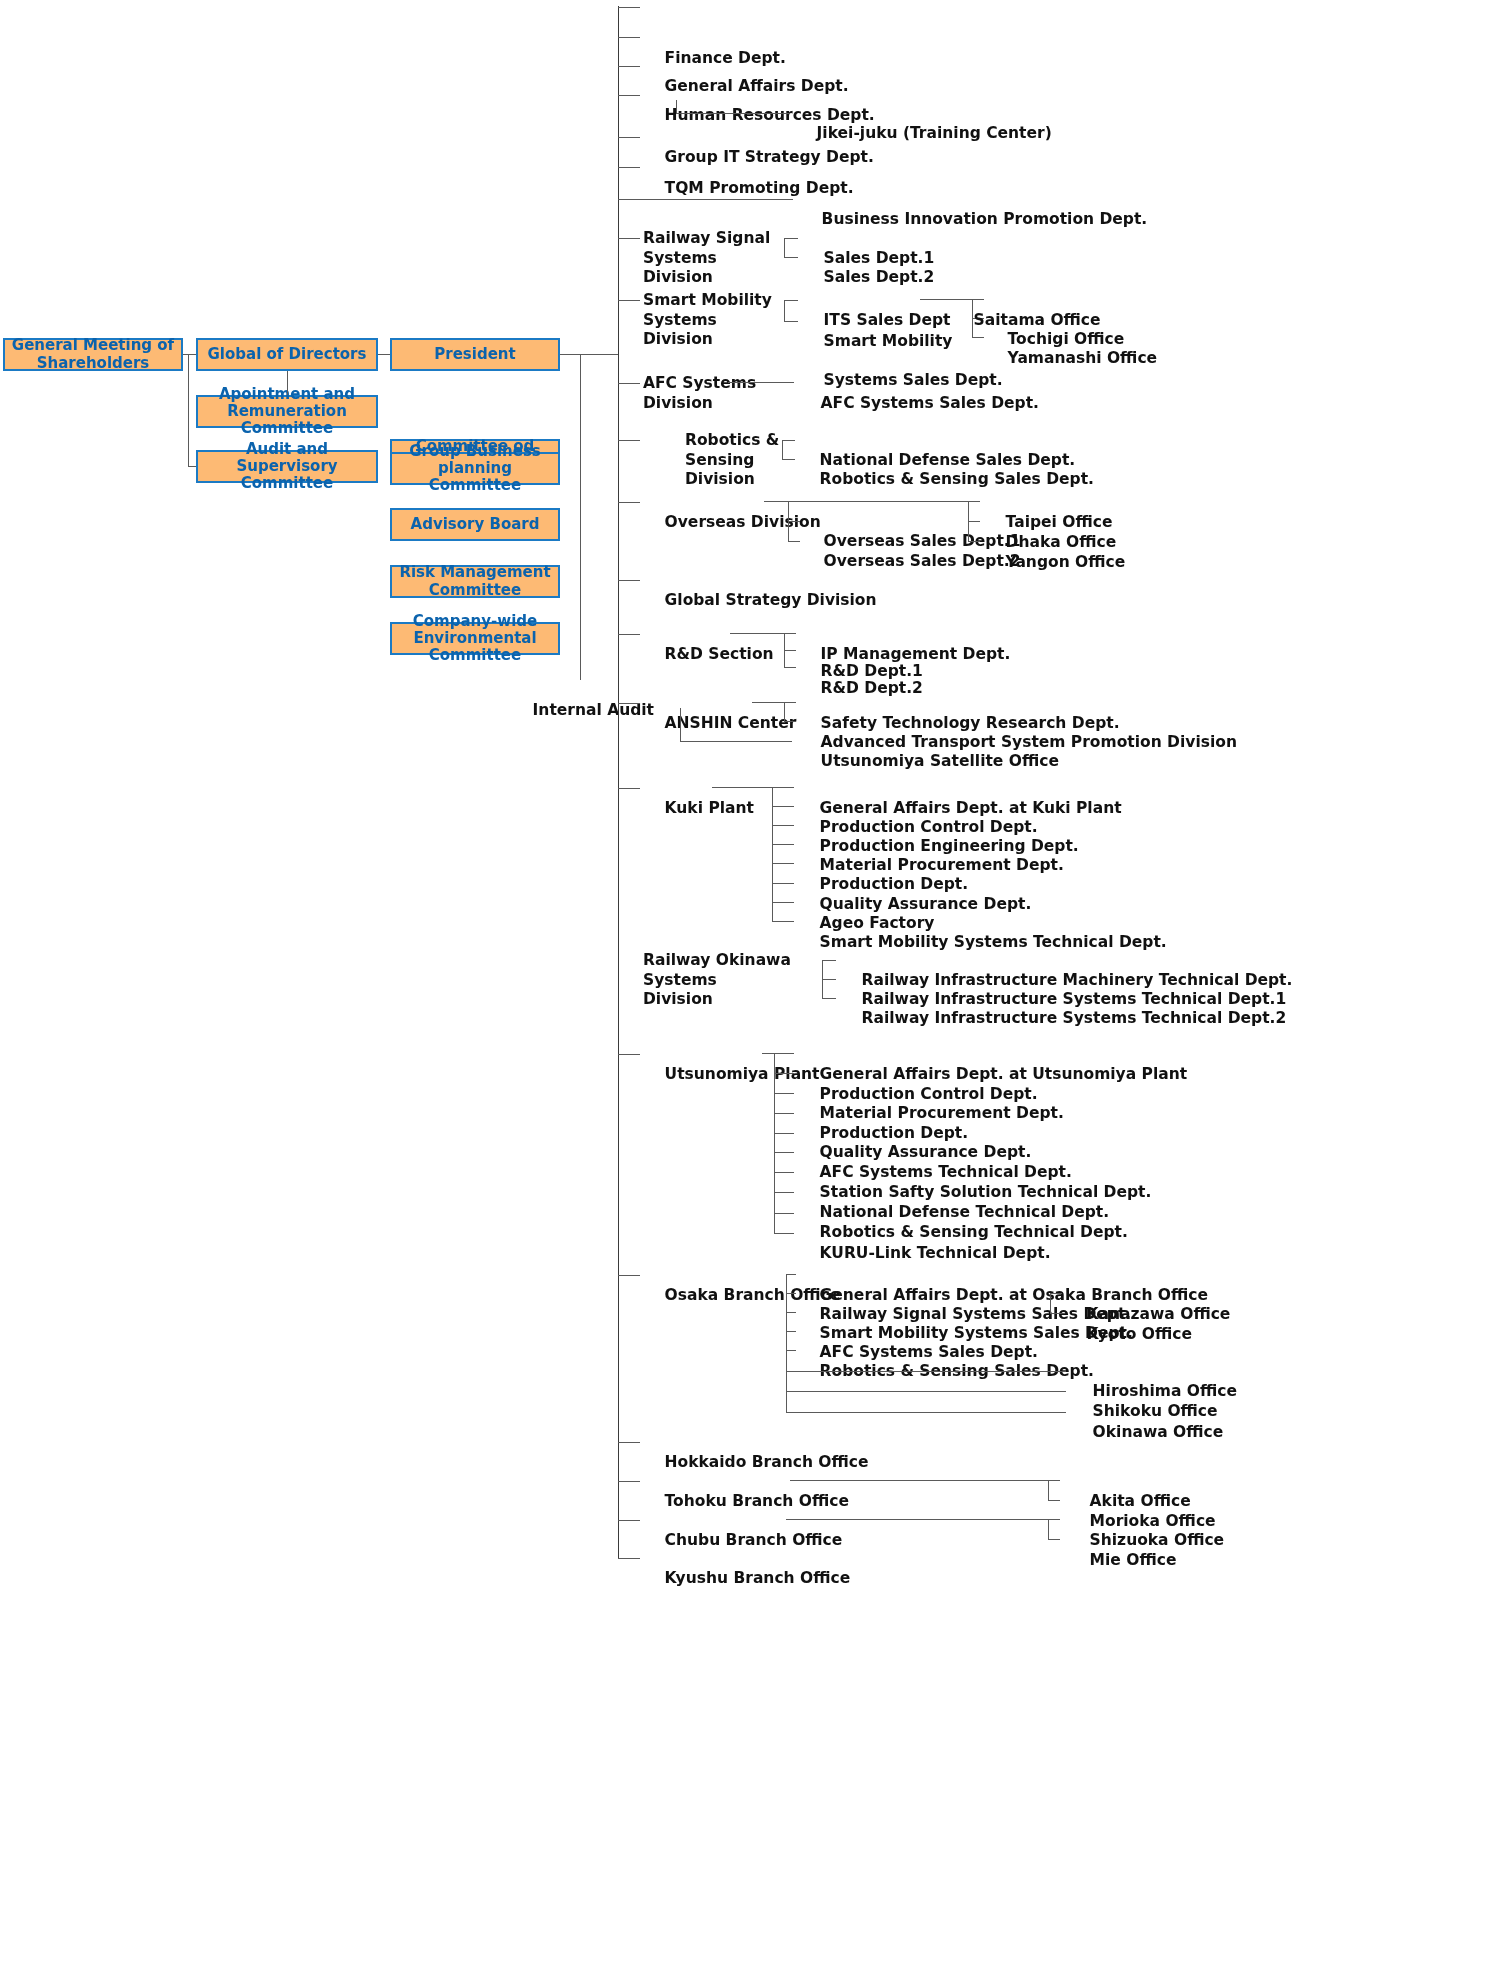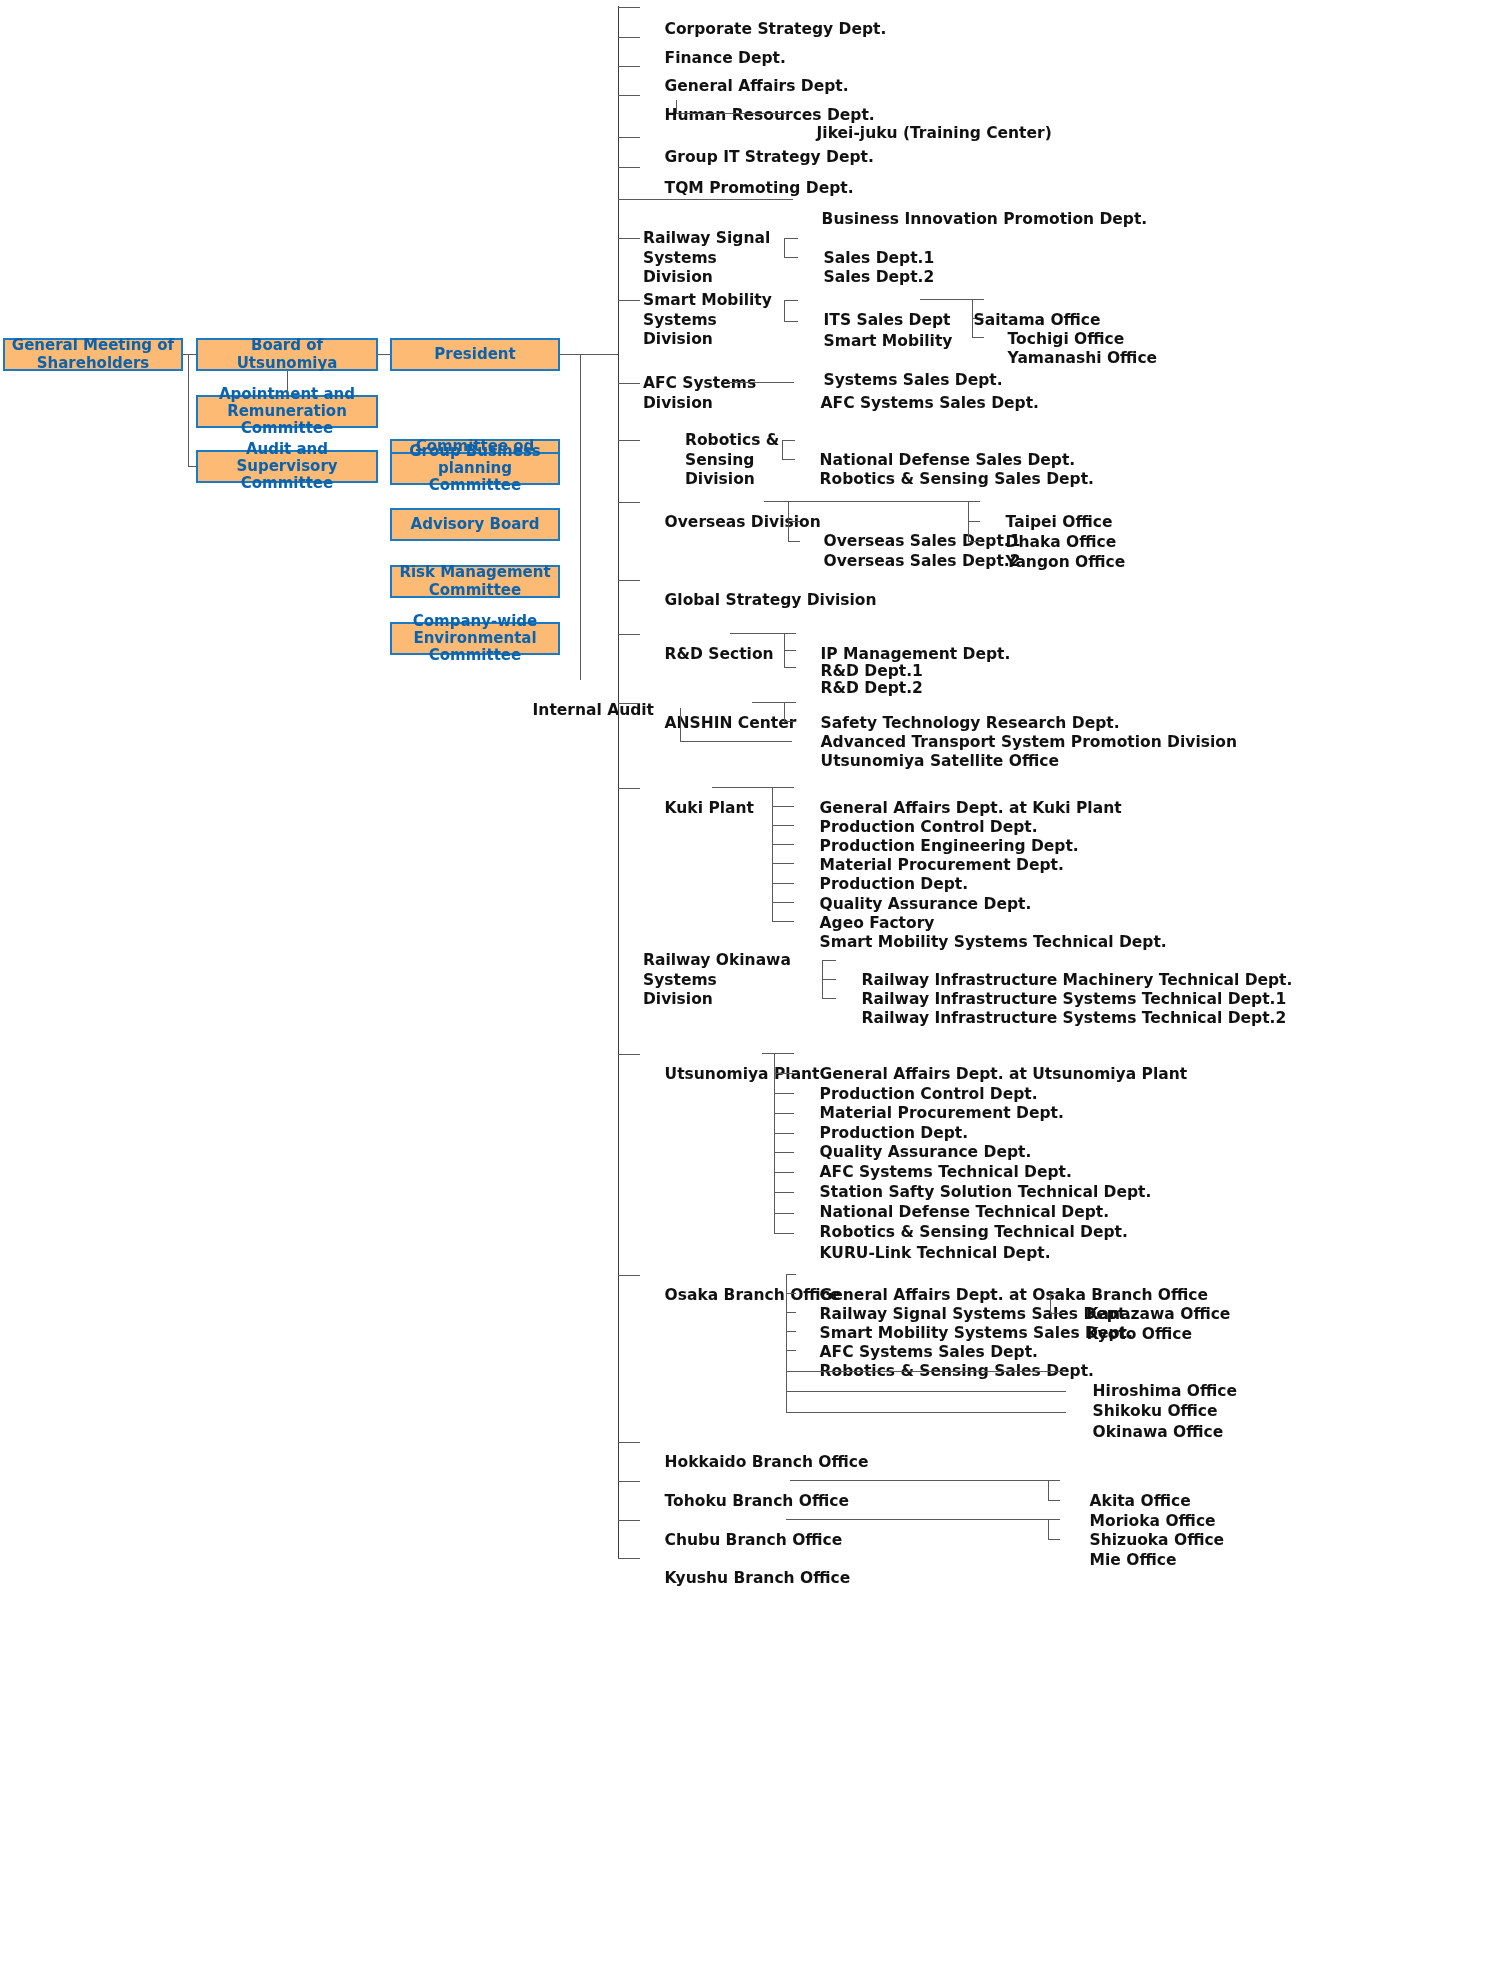--- a/index.html
+++ b/index.html
@@ -53,21 +53,21 @@
 </head>
 <body>
 
 <div id="chart-root">
 
   <div class="box" style="left:3px; top:338px; width:180px; height:33px;">
     <span>General Meeting of Shareholders</span>
   </div>
 
   <div class="box" style="left:196px; top:338px; width:182px; height:33px;">
-    <span>Board of Utsunomiya</span>
+    <span>Global of Directors</span>
   </div>
 
   <div class="box" style="left:196px; top:395px; width:182px; height:33px;">
     <span>Apointment and Remuneration Committee</span>
   </div>
 
   <div class="box" style="left:196px; top:450px; width:182px; height:33px;">
     <span>Audit and Supervisory Committee</span>
   </div>
 
@@ -108,23 +108,20 @@
 
   <div class="ln h" style="left:378px; top:354px; width:12px;"></div>
 
   <div class="ln h" style="left:560px; top:354px; width:58px;"></div>
 
   <div class="ln v" style="left:580px; top:354px; height:326px;"></div>
 
   <div class="ln v dark" style="left:618px; top:6px; height:1552px;"></div>
 
   <div class="ln h" style="left:618px; top:7px; width:22px;"></div>
-  <div class="node" style="left:643px; top:0px;">
-    <span>Corporate Strategy Dept.</span>
-  </div>
 
   <div class="ln h" style="left:618px; top:37px; width:22px;"></div>
   <div class="node" style="left:643px; top:29px;">
     <span>Finance Dept.</span>
   </div>
 
   <div class="ln h" style="left:618px; top:66px; width:22px;"></div>
   <div class="node" style="left:643px; top:57px;">
     <span>General Affairs Dept.</span>
   </div>

